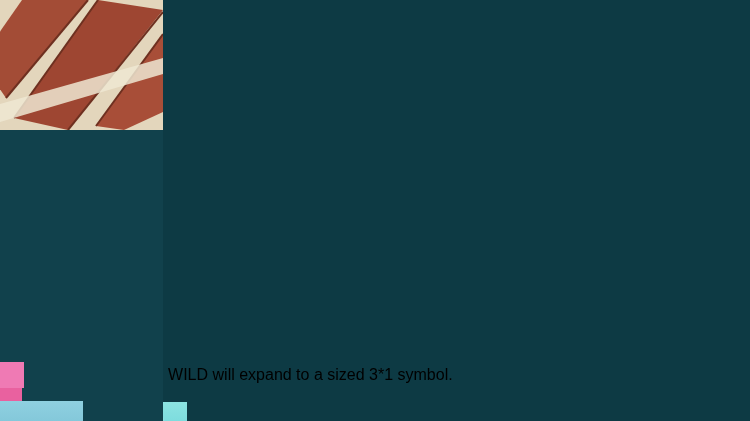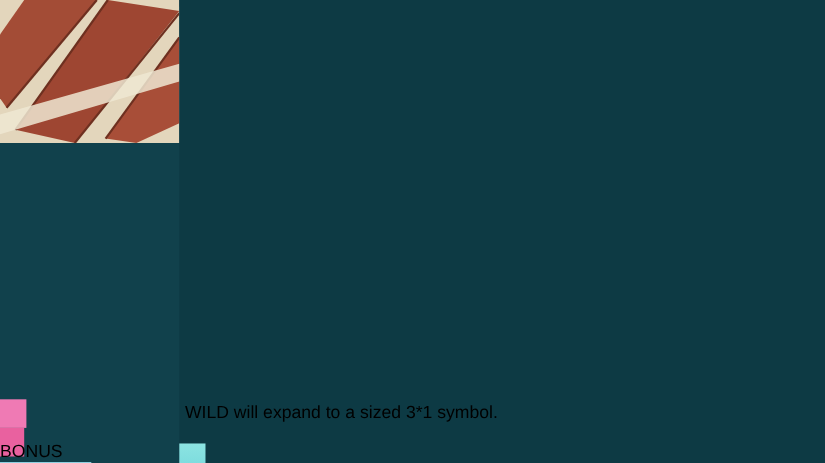--- a/index.html
+++ b/index.html
@@ -111,21 +111,20 @@
         <div class="skin-blob" style="left:8px;top:104px;width:52px;height:64px;border-radius:50% 50% 45% 55%;"></div>
 
       </div>
 
       <div class="tile tile-bonus" style="left:2px;top:89px;width:83px;height:83px;">
         <div class="hair-red" style="left:24px;top:8px;width:34px;height:28px;"></div>
         <div class="skin-blob" style="left:30px;top:20px;width:22px;height:16px;border-radius:50%;"></div>
         <div class="bs-coral" style="left:4px;top:34px;width:24px;height:26px;background:#ef7ab4;"></div>
         <div class="bs-coral" style="left:56px;top:32px;width:22px;height:26px;background:#e9619f;"></div>
       </div>
-      <div class="big-bonus-text">BONUS</div>
 
       <div class="tile" style="left:2px;top:174px;width:83px;height:90px;background:linear-gradient(#8fd0e0,#5cadc6);">
         <div class="hair-blue" style="left:14px;top:4px;width:58px;height:82px;border-radius:48% 52% 45% 55%;"></div>
 
         <div style="position:absolute;left:24px;top:66px;width:26px;height:12px;background:#3aa893;border-radius:4px;"></div>
       </div>
 
     </div>
 
     <div class="frame-bottom"></div>

